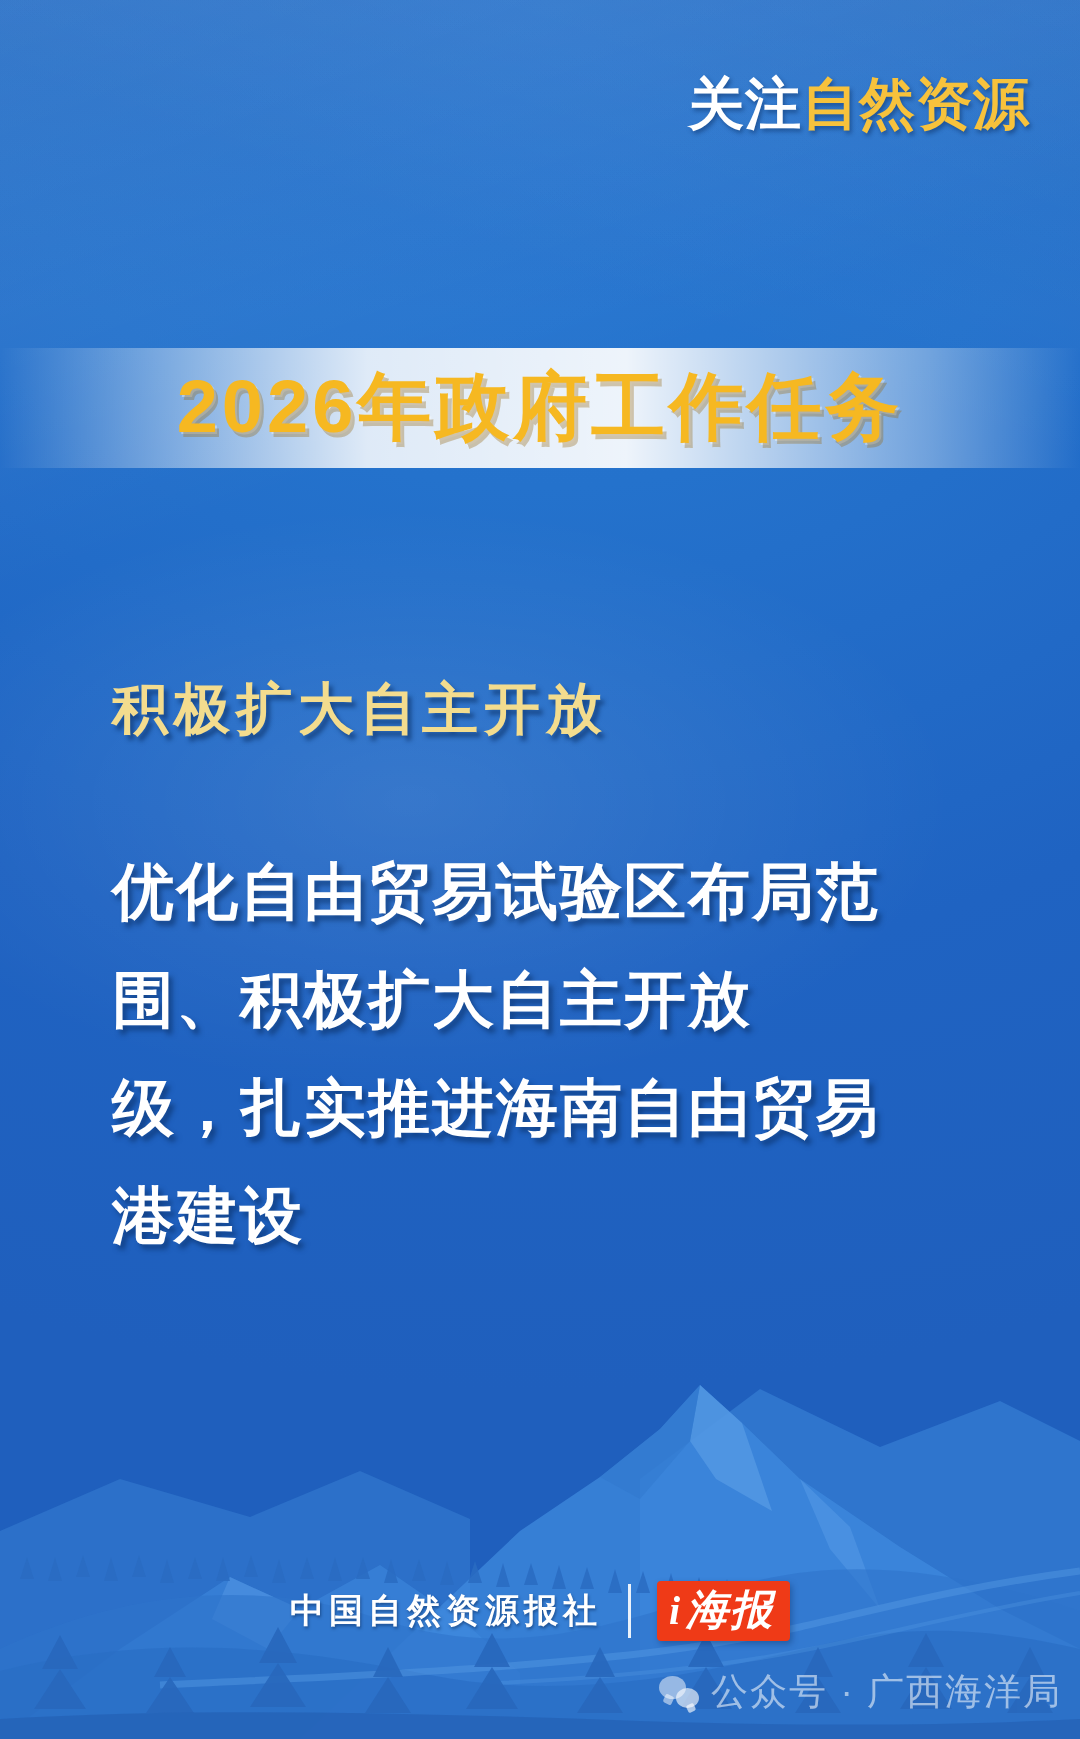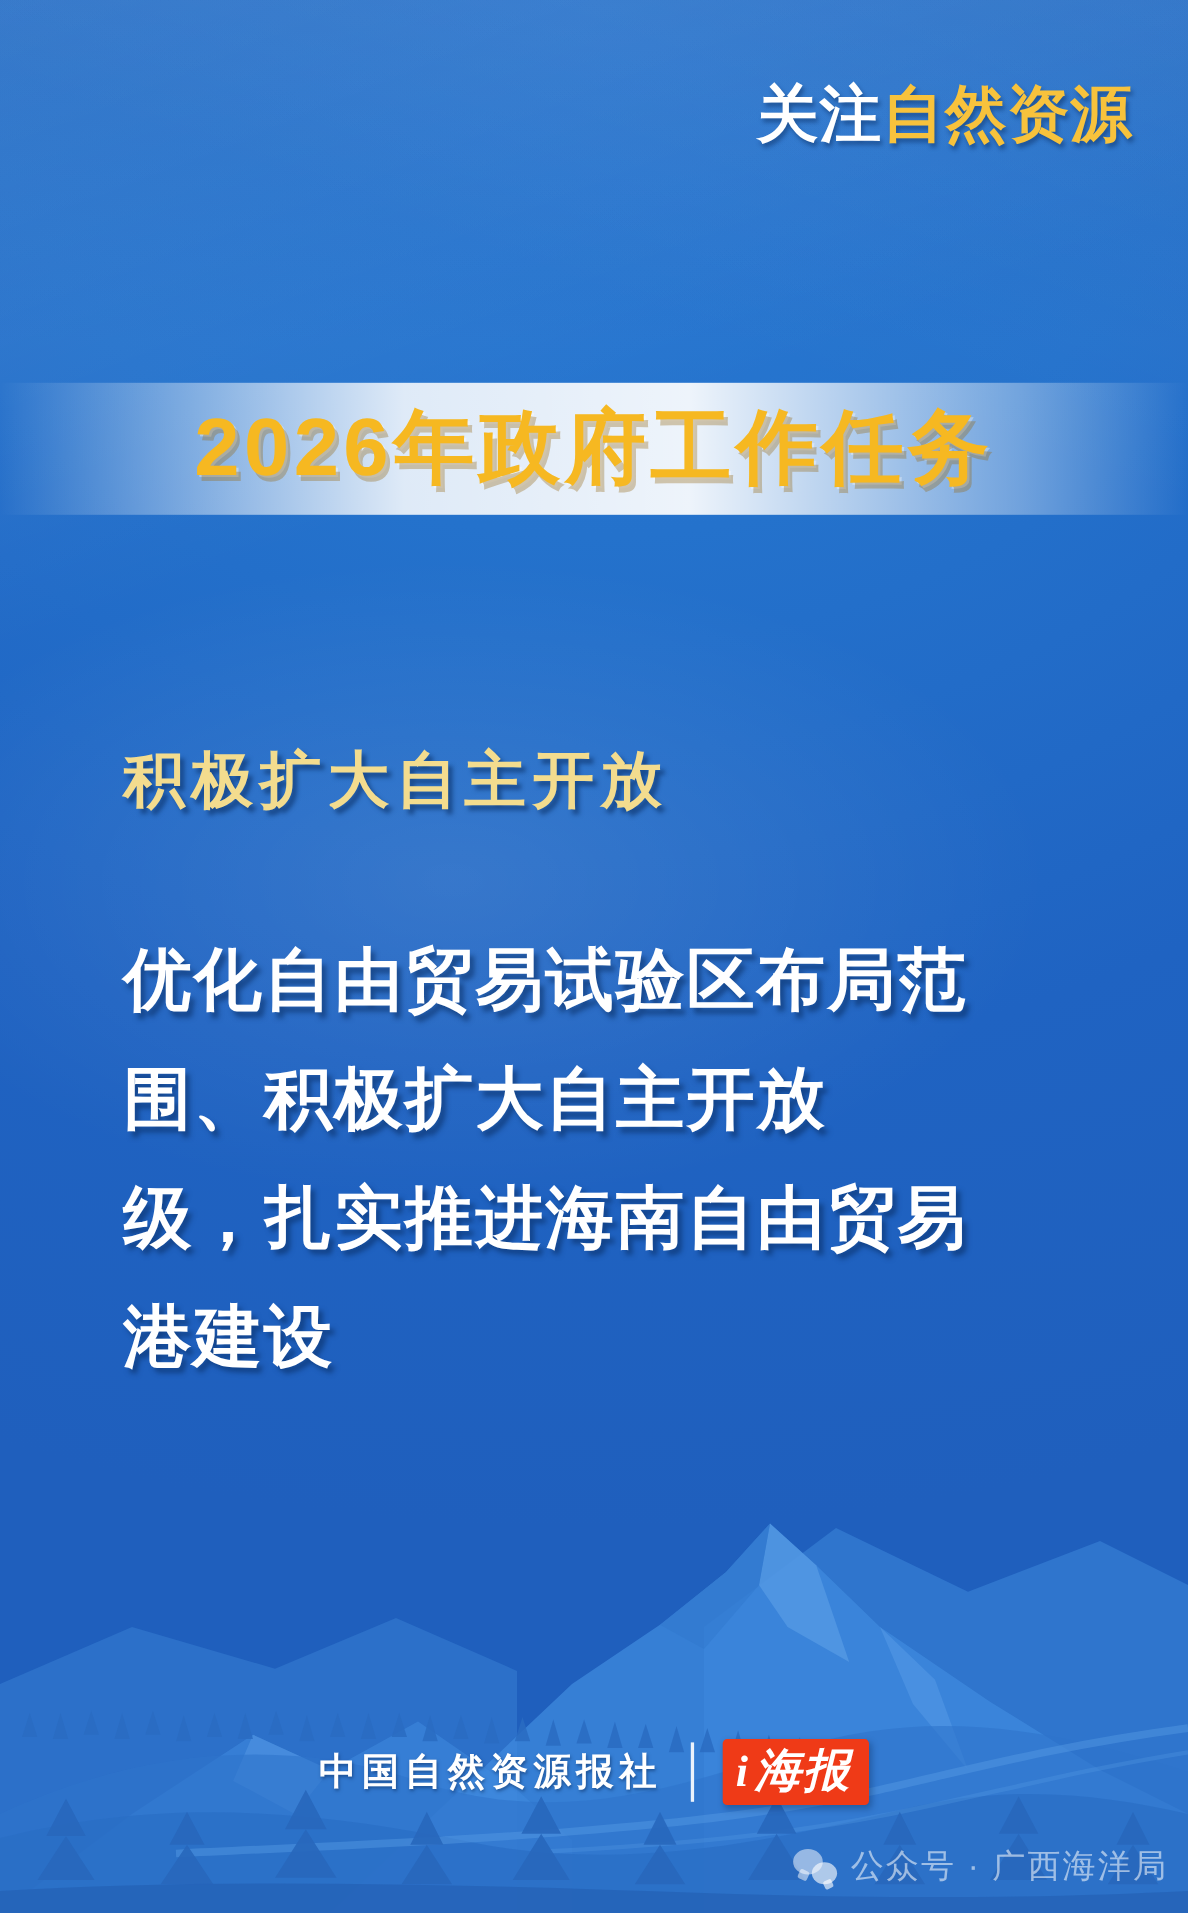--- a/index.html
+++ b/index.html
@@ -90,21 +90,21 @@
   .divider{width:3px;height:54px;background:rgba(255,255,255,.9);}
   .badge{background:#ef3a17;color:#ffffff;border-radius:4px;
     padding:6px 16px 8px 12px;display:flex;align-items:baseline;gap:6px;
     box-shadow:2px 3px 6px rgba(6,36,82,.35);}
   .badge .i{font-family:"Liberation Serif","DejaVu Serif",serif;
     font-weight:700;font-style:italic;font-size:40px;line-height:44px;}
   .badge .t{font-weight:900;font-size:42px;line-height:46px;letter-spacing:2px;font-style:italic;}
 
   .watermark{position:absolute;right:18px;bottom:22px;
     display:flex;align-items:center;gap:12px;
-    color:rgba(255,255,255,.55);font-size:30px;letter-spacing:2px;white-space:nowrap;text-align:center;}
+    color:rgba(255,255,255,.55);font-size:37px;letter-spacing:2px;white-space:nowrap;text-align:center;}
   .wechat{width:40px;height:32px;position:relative;flex:0 0 auto;}
   .wechat .b1{position:absolute;left:0;top:0;width:27px;height:23px;border-radius:50%;
     background:rgba(255,255,255,.5);}
   .wechat .b1:after{content:"";position:absolute;left:5px;bottom:-5px;width:9px;height:9px;
     background:rgba(255,255,255,.5);transform:rotate(25deg);border-radius:2px;}
   .wechat .b2{position:absolute;right:0;bottom:0;width:23px;height:20px;border-radius:50%;
     background:rgba(255,255,255,.62);}
   .wechat .b2:after{content:"";position:absolute;right:4px;bottom:-4px;width:8px;height:8px;
     background:rgba(255,255,255,.62);transform:rotate(-25deg);border-radius:2px;}
 </style>

